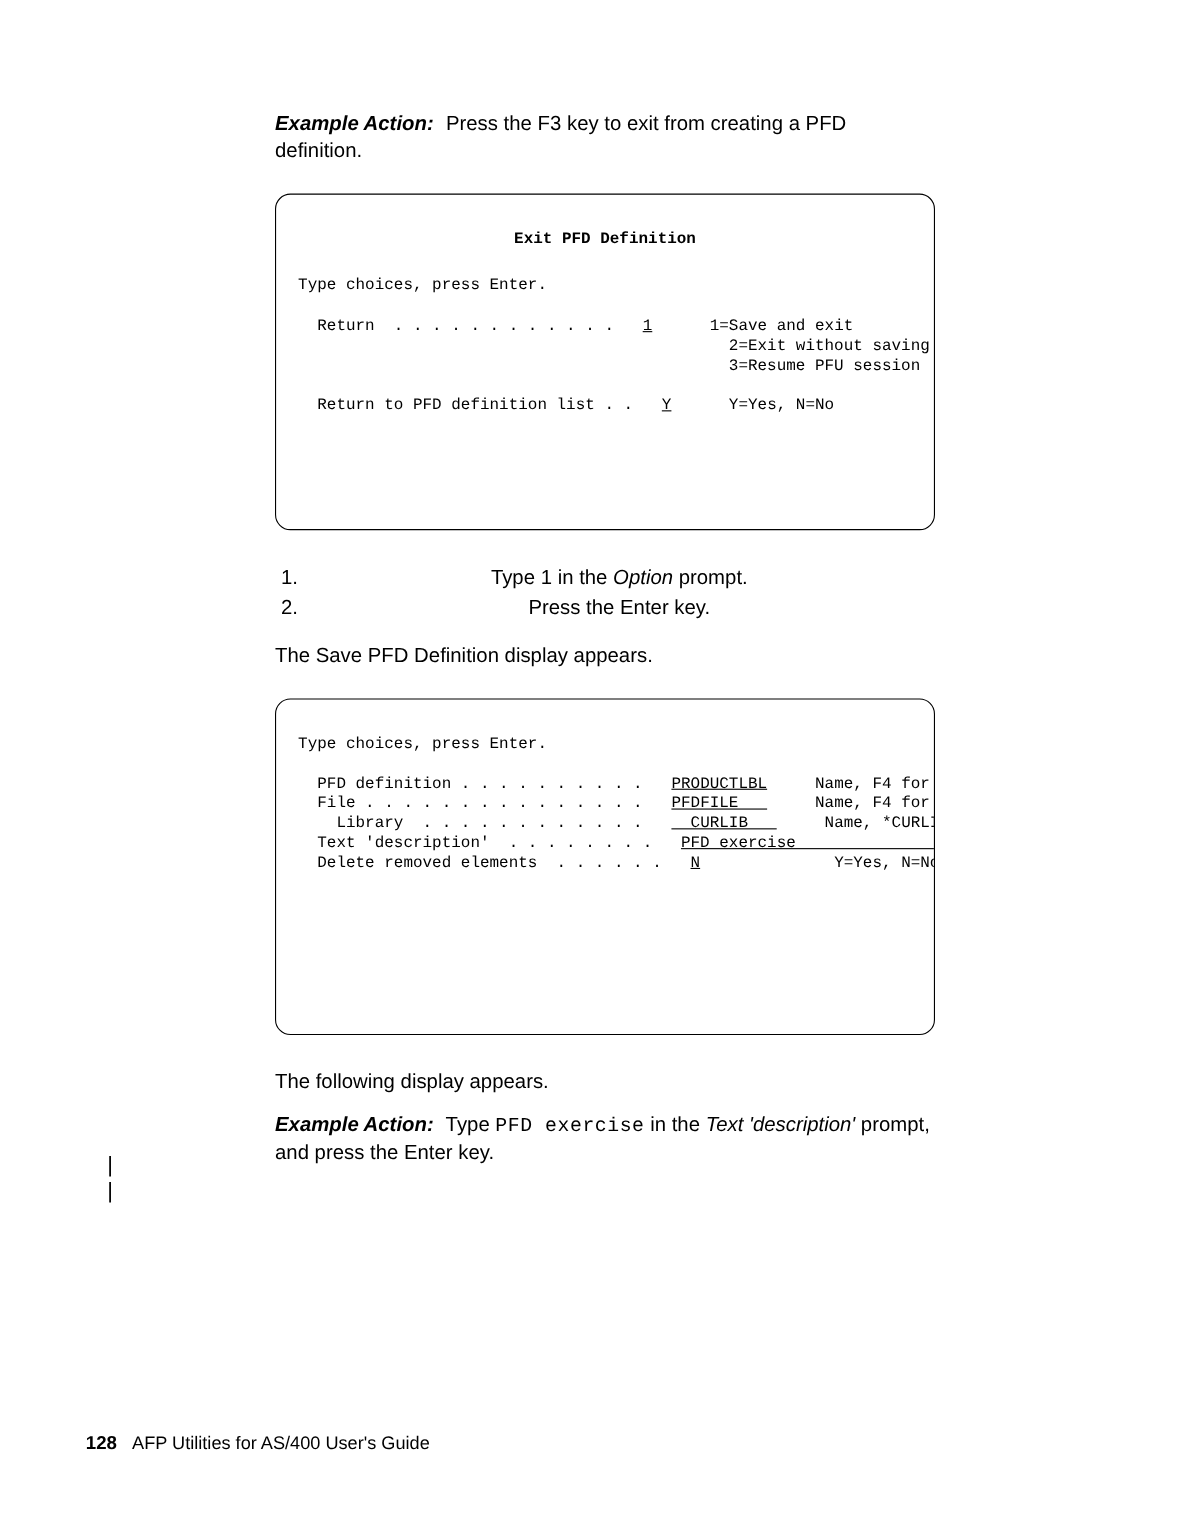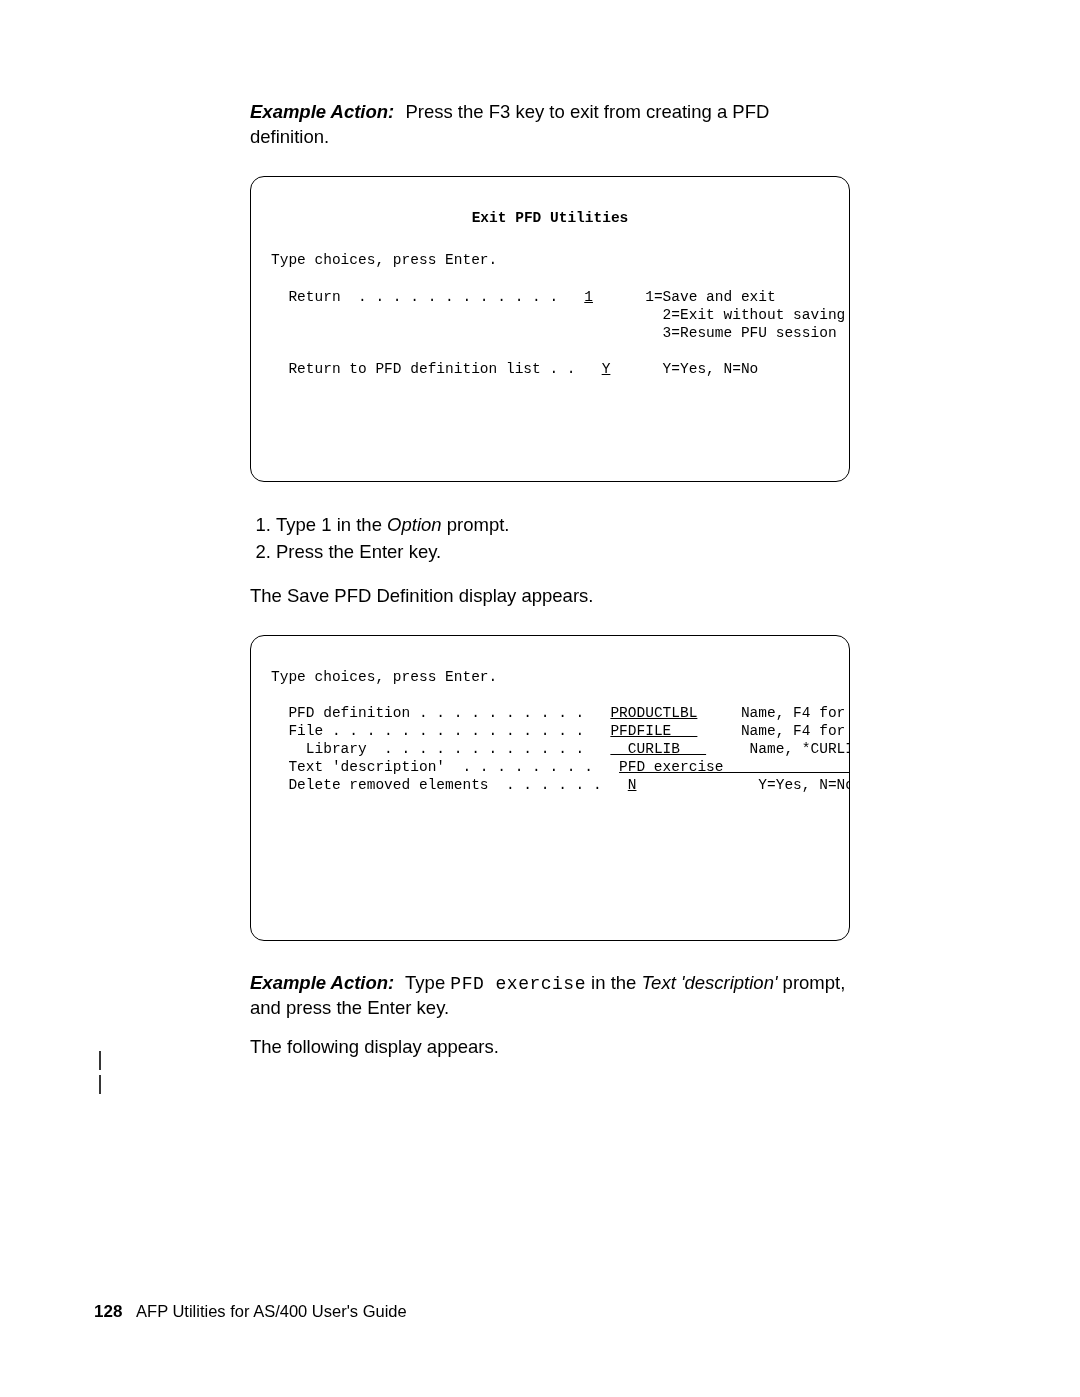--- a/index.html
+++ b/index.html
@@ -57,30 +57,31 @@
   }
   .ex-actions-h {
     font-weight: bold;
     font-style: italic;
     font-size: 18.5px;
     margin: 6px 0 14px 0;
   }
   .ol {
     padding-left: 26px;
     margin: 0 0 18px 0;
+    text-align: center;
   }
   .ol li {
     font-size: 18.5px;
     line-height: 1.45;
   }
   .ital { font-style: italic; }
   .mono { font-family: "Courier New", monospace; font-size: 18px; letter-spacing: 0.5px;}
   .footer {
     position: absolute;
-    left: 94px;
+    left: 78px;
     bottom: 75px;
     font-size: 16.5px;
   }
   .footer .pn { font-weight: bold; margin-right: 10px; font-size: 17px;}
   .changebar {
     position: absolute;
     left: 94px;
     font-size: 20px;
     font-family: "Courier New", monospace;
     line-height: 1.0;
@@ -92,21 +93,21 @@
 <div class="page">
 
   <div class="content-col">
 
     <p class="para">
       <span class="lead-label">Example Action:</span>
       <span>Press the F3 key to exit from creating a PFD definition.</span>
     </p>
 
     <div class="screen">
-<div class="title">Exit PFD Utilities</div>
+<div class="title">Exit PFD Definition</div>
 <span>Type choices, press Enter.</span>
 
 <span>  Return  . . . . . . . . . . . .</span>   <span class="u">1</span>      <span>1=Save and exit</span>
                                              <span>2=Exit without saving</span>
                                              <span>3=Resume PFU session</span>
 
 <span>  Return to PFD definition list . .</span>   <span class="u">Y</span>      <span>Y=Yes, N=No</span>
 
 
 
@@ -140,26 +141,26 @@
 <span>  Delete removed elements  . . . . . .</span>   <span class="u">N</span>              <span>Y=Yes, N=No</span>
 
 
 
 
 
 
 
 </div>
 
+    <p class="para">The following display appears.</p>
+
     <p class="para">
       <span class="lead-label">Example Action:</span>
       <span>Type </span><span class="mono">PFD exercise</span><span> in the </span><span class="ital">Text 'description'</span><span> prompt, and press the Enter key.</span>
     </p>
-
-    <p class="para">The following display appears.</p>
 
   </div>
 
   <div class="changebar" style="top:1051px">|</div>
   <div class="changebar" style="top:1075px">|</div>
 
   <div class="footer">
     <span class="pn">128</span>
     <span>AFP Utilities for AS/400 User's Guide</span>
   </div>

